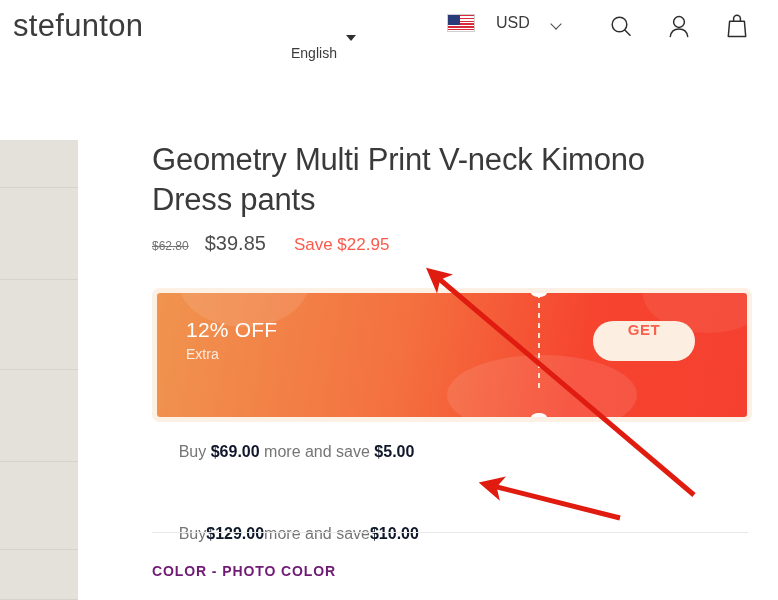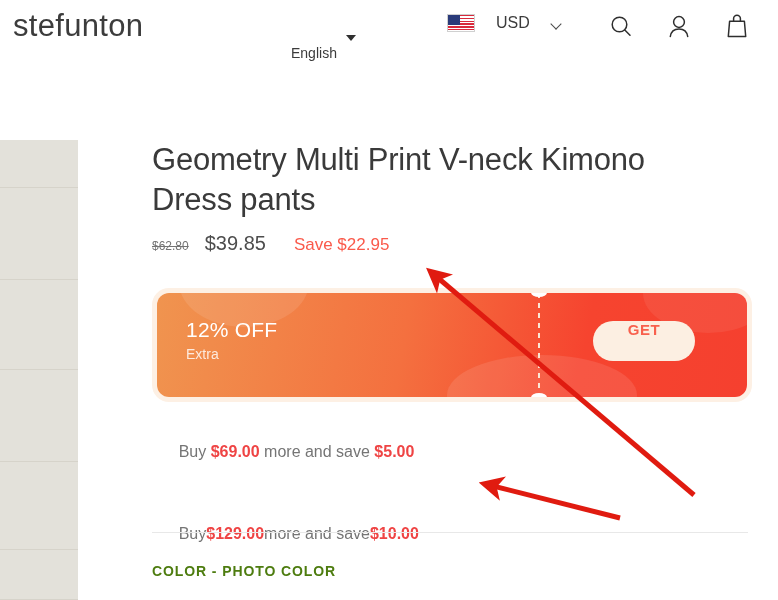--- a/index.html
+++ b/index.html
@@ -83,22 +83,22 @@
   }
   #price-original {
     font-size: 12px; color: #737373; text-decoration: line-through;
   }
   #price-current { font-size: 20px; color: #4d4d4d; }
   #price-save { font-size: 17px; color: #fa5a4b; margin-left: 12px; }
 
   
   #coupon-banner {
     position: absolute; left: 157px; top: 293px;
-    width: 590px; height: 104px;
-    border-radius: 12px;
+    width: 590px; height: 124px;
+    border-radius: 3px;
     background: linear-gradient(100deg, #f0944f 0%, #f4703f 42%, #f6442f 72%, #f5402f 100%);
     box-shadow: 0 0 0 5px #fdf0e4;
     overflow: hidden;
   }
   .blob {
     position: absolute; border-radius: 50%;
     background: rgba(255,255,255,0.10); pointer-events: none;
   }
   #blob-topleft { left: 22px; top: -56px; width: 130px; height: 90px; }
   #blob-bottom  { left: 290px; top: 62px; width: 190px; height: 80px; }
@@ -134,30 +134,30 @@
   }
 
   
   #tier-list {
     position: absolute; left: 152px; top: 420px; width: 420px;
   }
   .tier-row {
     font-size: 16px; color: #757575; line-height: 21px;
     margin-bottom: 19px; white-space: pre;
   }
-  .tier-row .amt { color: #ef4444; font-weight: 700; }
+  .tier-row .amt { color: #0f172a; font-weight: 700; }
 
   
   #section-divider {
     position: absolute; left: 152px; top: 532px;
     width: 596px; height: 1px; background: #e8e8e8;
   }
   #color-label {
     position: absolute; left: 152px; top: 563px;
-    font-size: 14px; font-weight: 700; color: #4d7c0f; letter-spacing: 0.9px;
+    font-size: 14px; font-weight: 700; color: #701a75; letter-spacing: 0.9px;
   }
 
   
   #annotations {
     position: absolute; left: 0; top: 0; width: 778px; height: 600px;
     pointer-events: none;
   }
 </style>
 </head>
 <body>

